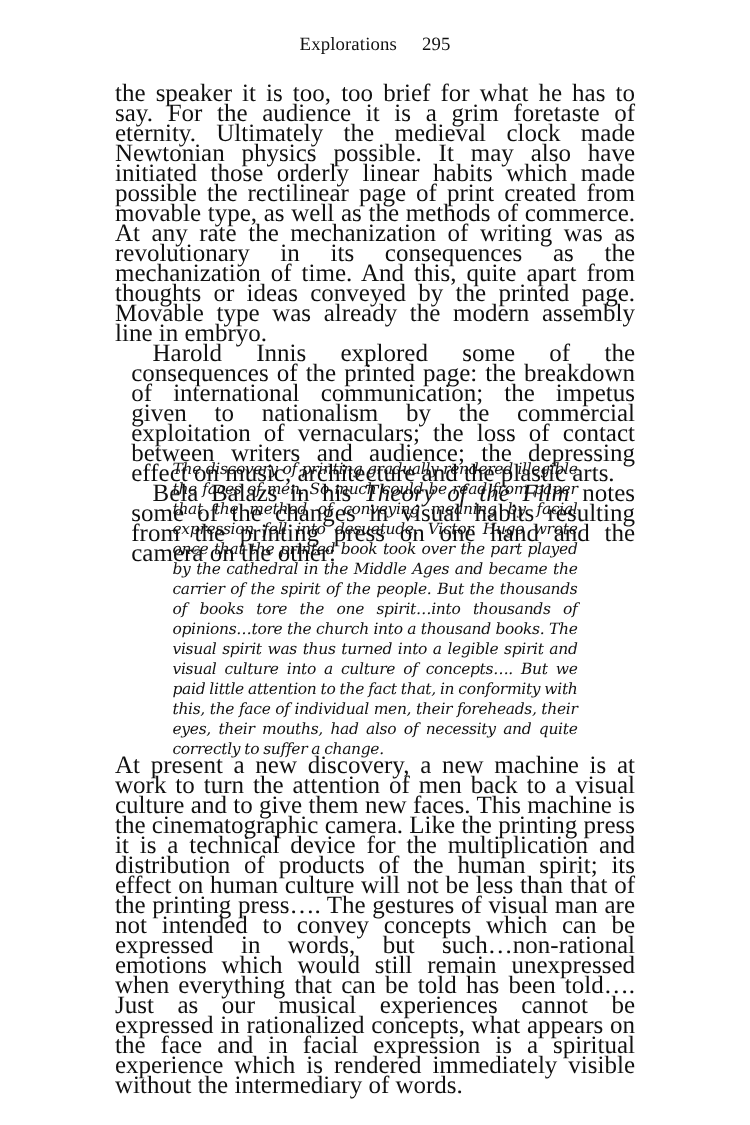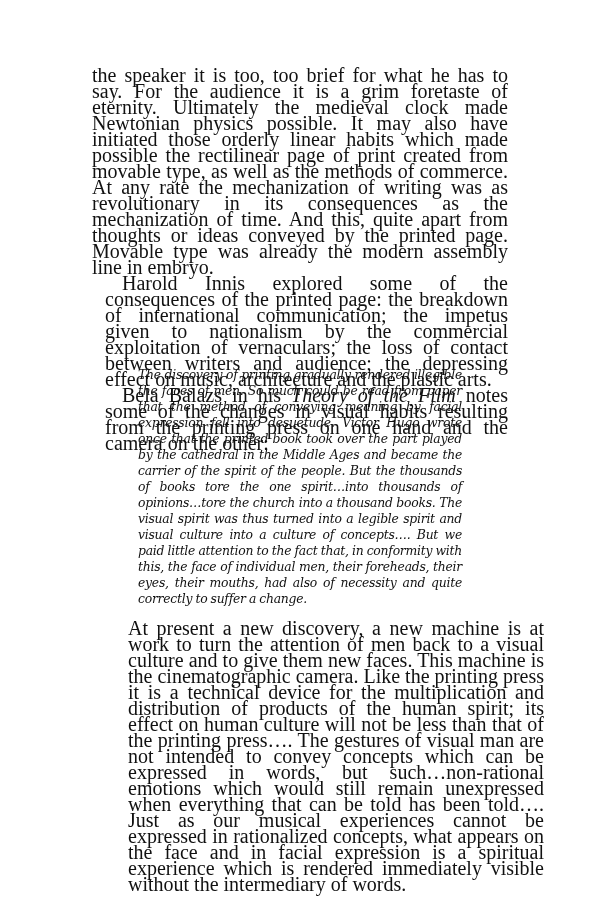--- a/index.html
+++ b/index.html
@@ -60,30 +60,33 @@
       top: 363px;
       font-family: "DejaVu Serif", serif;
       font-style: italic;
       font-size: 12.4px;
       line-height: 16px;
       text-align: justify;
       letter-spacing: -0.25px;
       word-spacing: -0.5px;
     }
     .quote p { margin: 4px; }
-    .block-2 { top: 620px; margin-left: 36px; }
+    .block-2 { top: 604px; }
     em.title {
       font-style: italic;
     }
   </style>
 </head>
 <body>
 
 <div class="page">
 
+  <div class="running-head">
+    <span>Explorations</span><span class="sep"></span><span>295</span>
+  </div>
 
   <div class="body-text block-1">
     <p>the speaker it is too, too brief for what he has to say. For the audience it is a grim foretaste of eternity. Ultimately the medieval clock made Newtonian physics possible. It may also have initiated those orderly linear habits which made possible the rectilinear page of print created from movable type, as well as the methods of commerce. At any rate the mechanization of writing was as revolutionary in its consequences as the mechanization of time. And this, quite apart from thoughts or ideas conveyed by the printed page. Movable type was already the modern assembly line in embryo.</p>
     <p class="indent">Harold Innis explored some of the consequences of the printed page: the breakdown of international communication; the impetus given to nationalism by the commercial exploitation of vernaculars; the loss of contact between writers and audience; the depressing effect on music, architecture and the plastic arts.</p>
     <p class="indent"><span>Bela Balazs in his </span><em class="title">Theory of the Film</em><span> notes some of the changes in visual habits resulting from the printing press on one hand and the camera on the other:</span></p>
   </div>
 
   <div class="quote">
     <p>The discovery of printing gradually rendered illegible the faces of men. So much could be read from paper that the method of conveying meaning by facial expression fell into desuetude. Victor Hugo wrote once that the printed book took over the part played by the cathedral in the Middle Ages and became the carrier of the spirit of the people. But the thousands of books tore the one spirit…into thousands of opinions…tore the church into a thousand books. The visual spirit was thus turned into a legible spirit and visual culture into a culture of concepts…. But we paid little attention to the fact that, in conformity with this, the face of individual men, their foreheads, their eyes, their mouths, had also of necessity and quite correctly to suffer a change.</p>
   </div>

